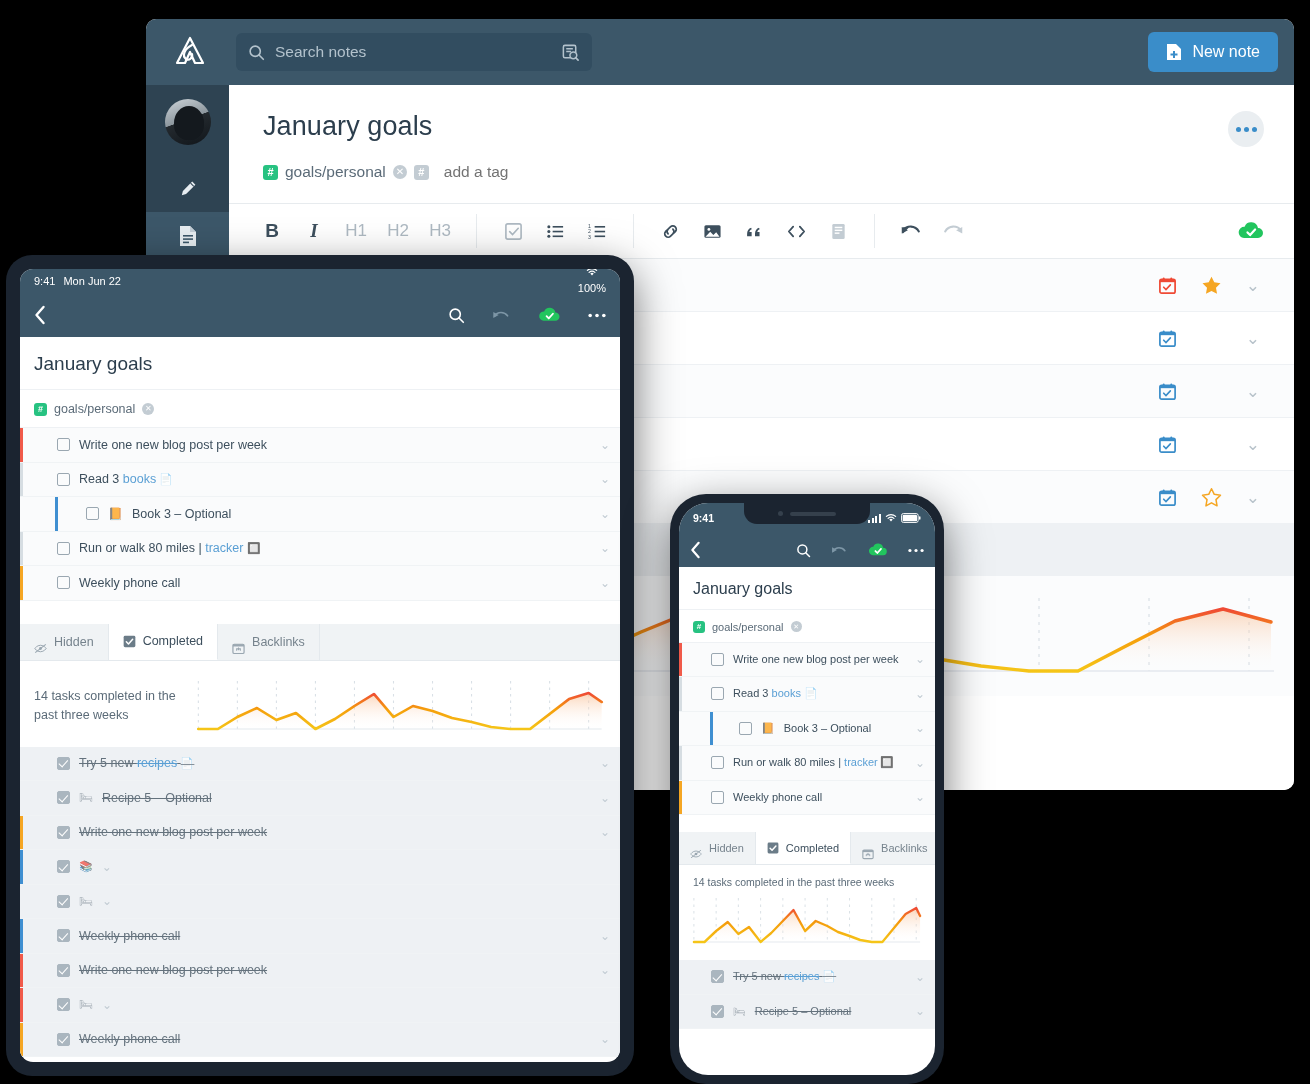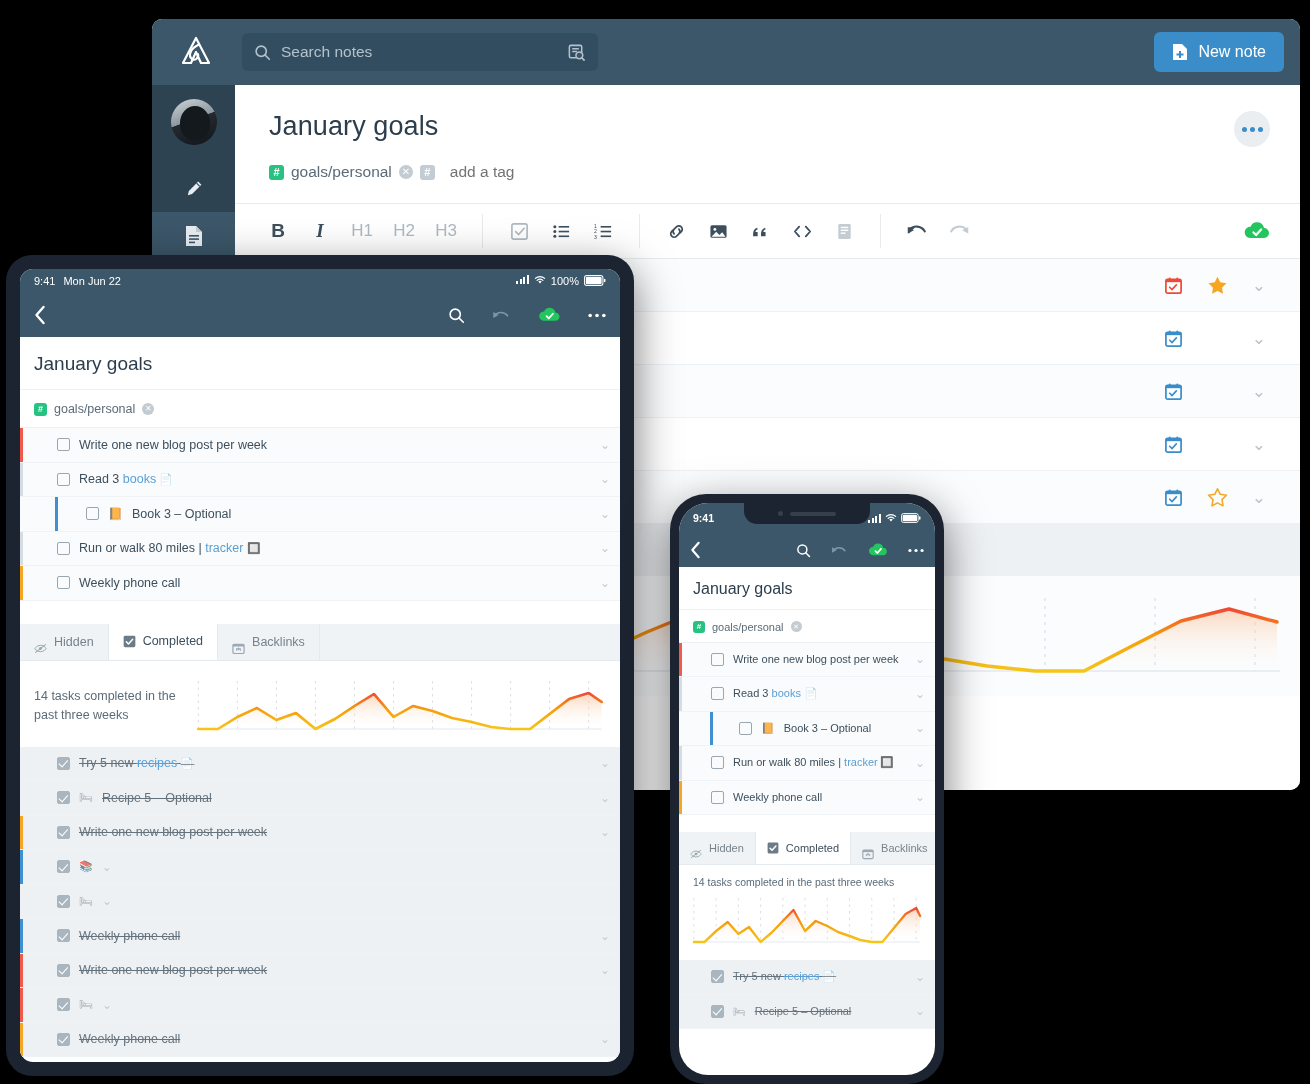--- a/index.html
+++ b/index.html
@@ -6,21 +6,21 @@
   html, body {
     width: 1310px; height: 1084px;
     background: #000000;
     font-family: "Liberation Sans", sans-serif;
     overflow: hidden;
   }
   .stage { position: relative; width: 1310px; height: 1084px; }
 
   
   .desktop {
-    position: absolute; left: 152px; top: 19px;
+    position: absolute; left: 146px; top: 19px;
     width: 1148px; height: 771px;
     background: #ffffff;
     border-radius: 10px;
     overflow: hidden;
     box-shadow: 0 10px 40px rgba(0,0,0,.5);
   }
   .desktop-topbar {
     height: 66px; background: #3c5769;
     display: flex; align-items: center; padding: 0 16px;
   }
@@ -114,21 +114,21 @@
     box-shadow: 0 14px 44px rgba(0,0,0,.55);
   }
   .tablet-screen {
     width: 100%; height: 100%; background: #fff; border-radius: 13px; overflow: hidden;
     display: flex; flex-direction: column;
   }
   .t-status {
     height: 24px; background: #3c5769; color: #fff; font-size: 11px;
     display: flex; align-items: center; padding: 0 14px; gap: 8px;
   }
-  .t-status .right { margin-left: auto; display: flex; align-items: flex-start; gap: 5px; }
+  .t-status .right { margin-left: auto; display: flex; align-items: center; gap: 5px; flex-direction: column; }
   .t-nav {
     height: 44px; background: #3c5769; display: flex; align-items: center; padding: 0 14px;
     color: #fff;
   }
   .t-nav .acts { margin-left: auto; display: flex; align-items: center; gap: 26px; }
   .t-title { padding: 16px 14px 14px; font-size: 19px; color: #2c3e4d; border-bottom: 1px solid #eef1f4;}
   .t-tagrow { padding: 11px 14px; font-size: 12.5px; border-bottom: 1px solid #eef1f4; }
 
   .task {
     height: 34.5px; display: flex; align-items: center; gap: 9px;

